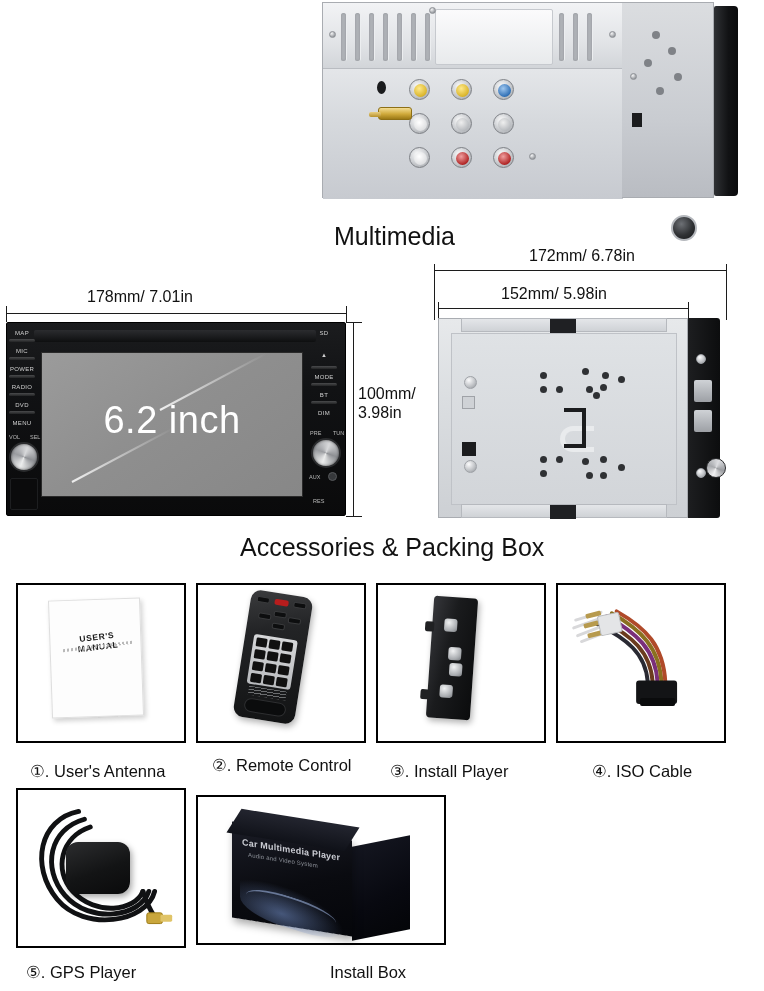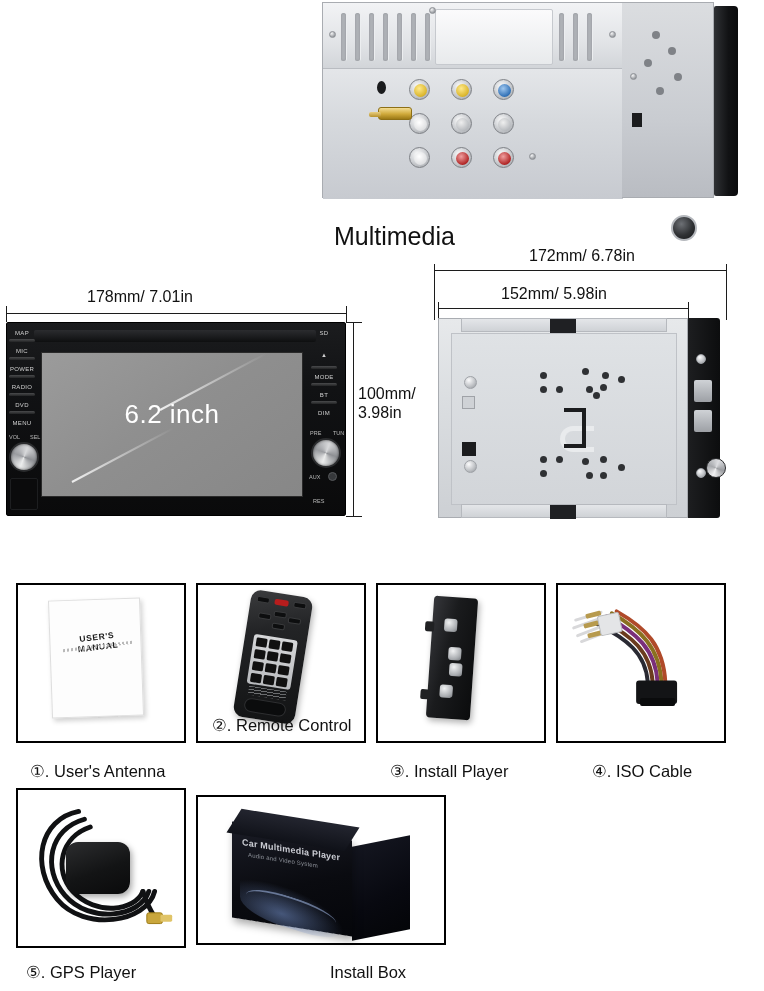--- a/index.html
+++ b/index.html
@@ -102,21 +102,21 @@
     border:1px solid #2a2a2a;
   }
   .fu-screen .glint1, .fu-screen .glint2 {
     position:absolute; background: linear-gradient(90deg,rgba(255,255,255,.85),rgba(255,255,255,0));
     height:2px; transform-origin:left center;
   }
   .fu-screen .glint1 { left:118px; top:56px; width:120px; transform: rotate(-28deg); }
   .fu-screen .glint2 { left:30px; top:128px; width:115px; transform: rotate(-28deg); }
   .screen-text {
     position:absolute; left:0; right:0; top:46px; text-align:center;
-    color:#fff; font-size:26px; font-weight:300; letter-spacing:.5px;
+    color:#fff; font-size:38px; font-weight:300; letter-spacing:.5px;
   }
   .fu-btn {
     position:absolute; color:#cfcfcf; font-size:6px; letter-spacing:.3px;
     text-align:center; width:30px;
   }
   .fu-btnbar {
     position:absolute; width:26px; height:3px; border-radius:2px;
     background:linear-gradient(180deg,#4a4b4d,#232425);
   }
   .fu-knob {
@@ -426,20 +426,21 @@
     </div>
     <div class="su-face">
       <span class="slot" style="top:62px"></span>
       <span class="slot" style="top:92px"></span>
       <div class="su-screw" style="left:8px;top:36px;width:10px;height:10px"></div>
       <div class="su-screw" style="left:8px;top:150px;width:10px;height:10px"></div>
     </div>
     <div class="su-knob2"></div>
   </div>
 
+  <div class="sec-title" id="accessories-title">Accessories &amp; Packing Box</div>
 
   <div class="acc-cell" style="left:16px;top:583px;width:170px;height:160px">
     <div class="manual-fold"></div>
     <div class="manual-page">
       <div class="manual-title">USER'S MANUAL</div>
       <div class="manual-sub"></div>
     </div>
   </div>
   <div class="acc-label" style="left:30px;top:762px">①. User's Antenna</div>
 
@@ -463,21 +464,21 @@
           <span class="k" style="left:16px;top:27px"></span>
           <span class="k" style="left:29px;top:27px"></span>
         <span class="k" style="left:3px;top:39px"></span>
           <span class="k" style="left:16px;top:39px"></span>
           <span class="k" style="left:29px;top:39px"></span>
       </div>
       <div class="rbrand"></div>
       <div class="rbottom"></div>
     </div>
   </div>
-  <div class="acc-label" style="left:212px;top:716px">②. Remote Control</div>
+  <div class="acc-label" style="left:212px;top:756px">②. Remote Control</div>
 
   <div class="acc-cell" style="left:376px;top:583px;width:170px;height:160px">
     <div class="bracket">
       <span class="scr" style="left:12px;top:22px"></span>
       <span class="scr" style="left:18px;top:50px"></span>
       <span class="scr" style="left:20px;top:66px"></span>
       <span class="scr" style="left:12px;top:88px"></span>
       <span class="ear" style="top:26px"></span>
       <span class="ear" style="top:94px"></span>
     </div>

